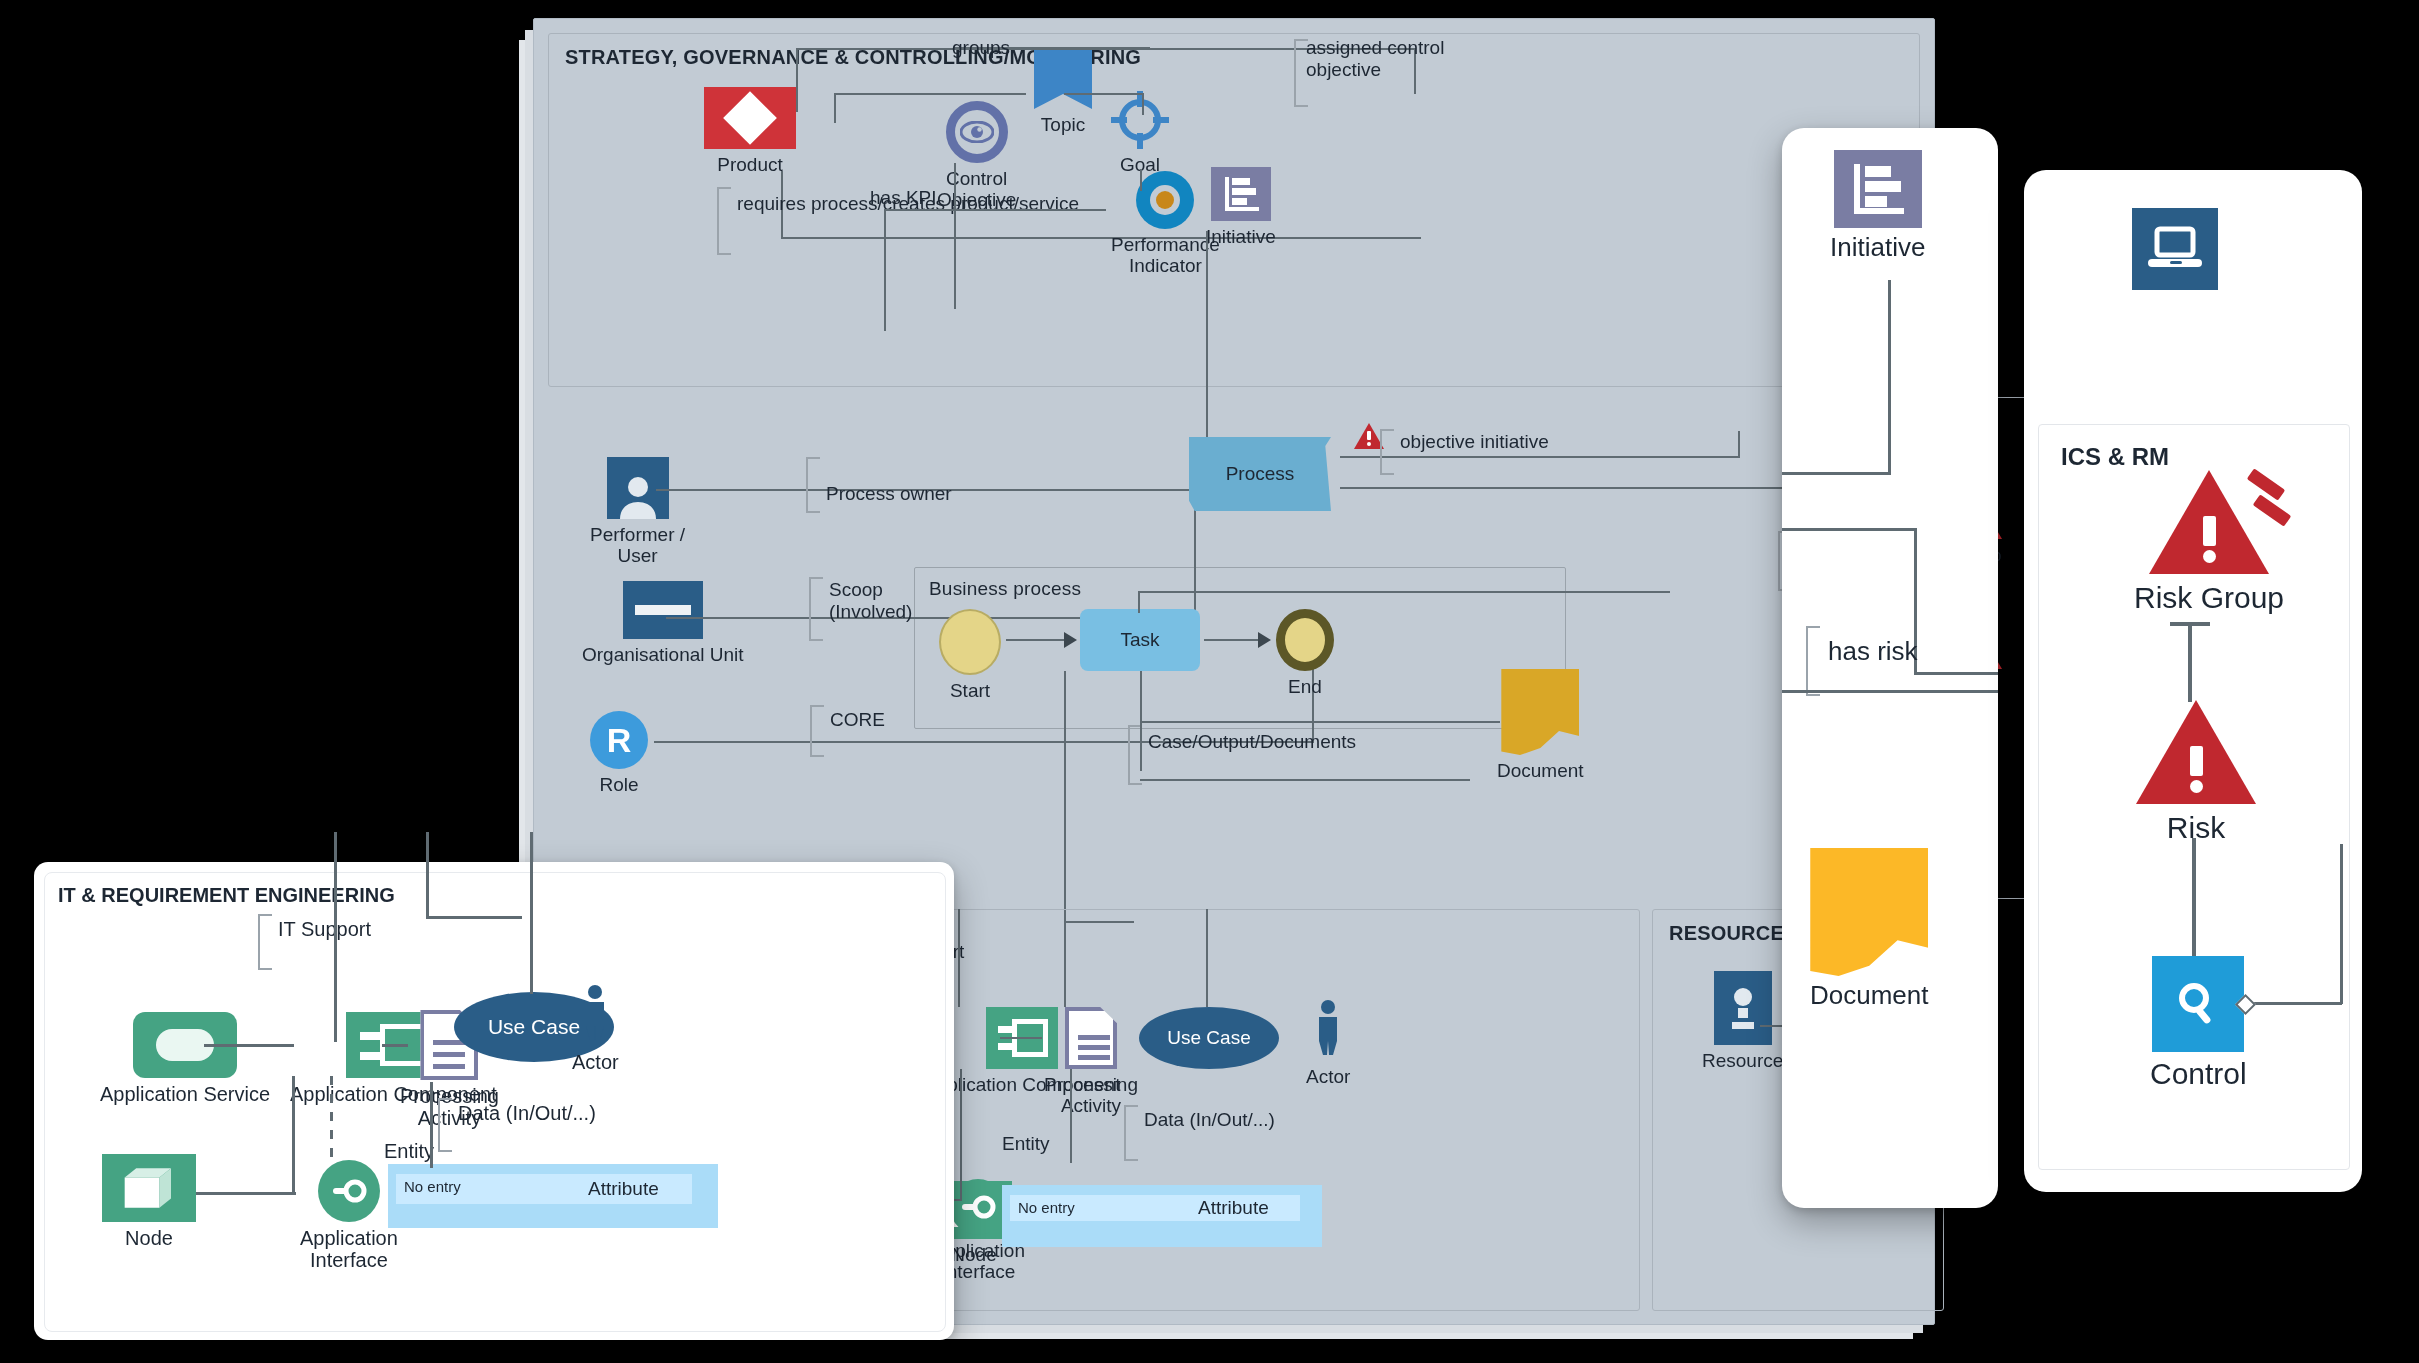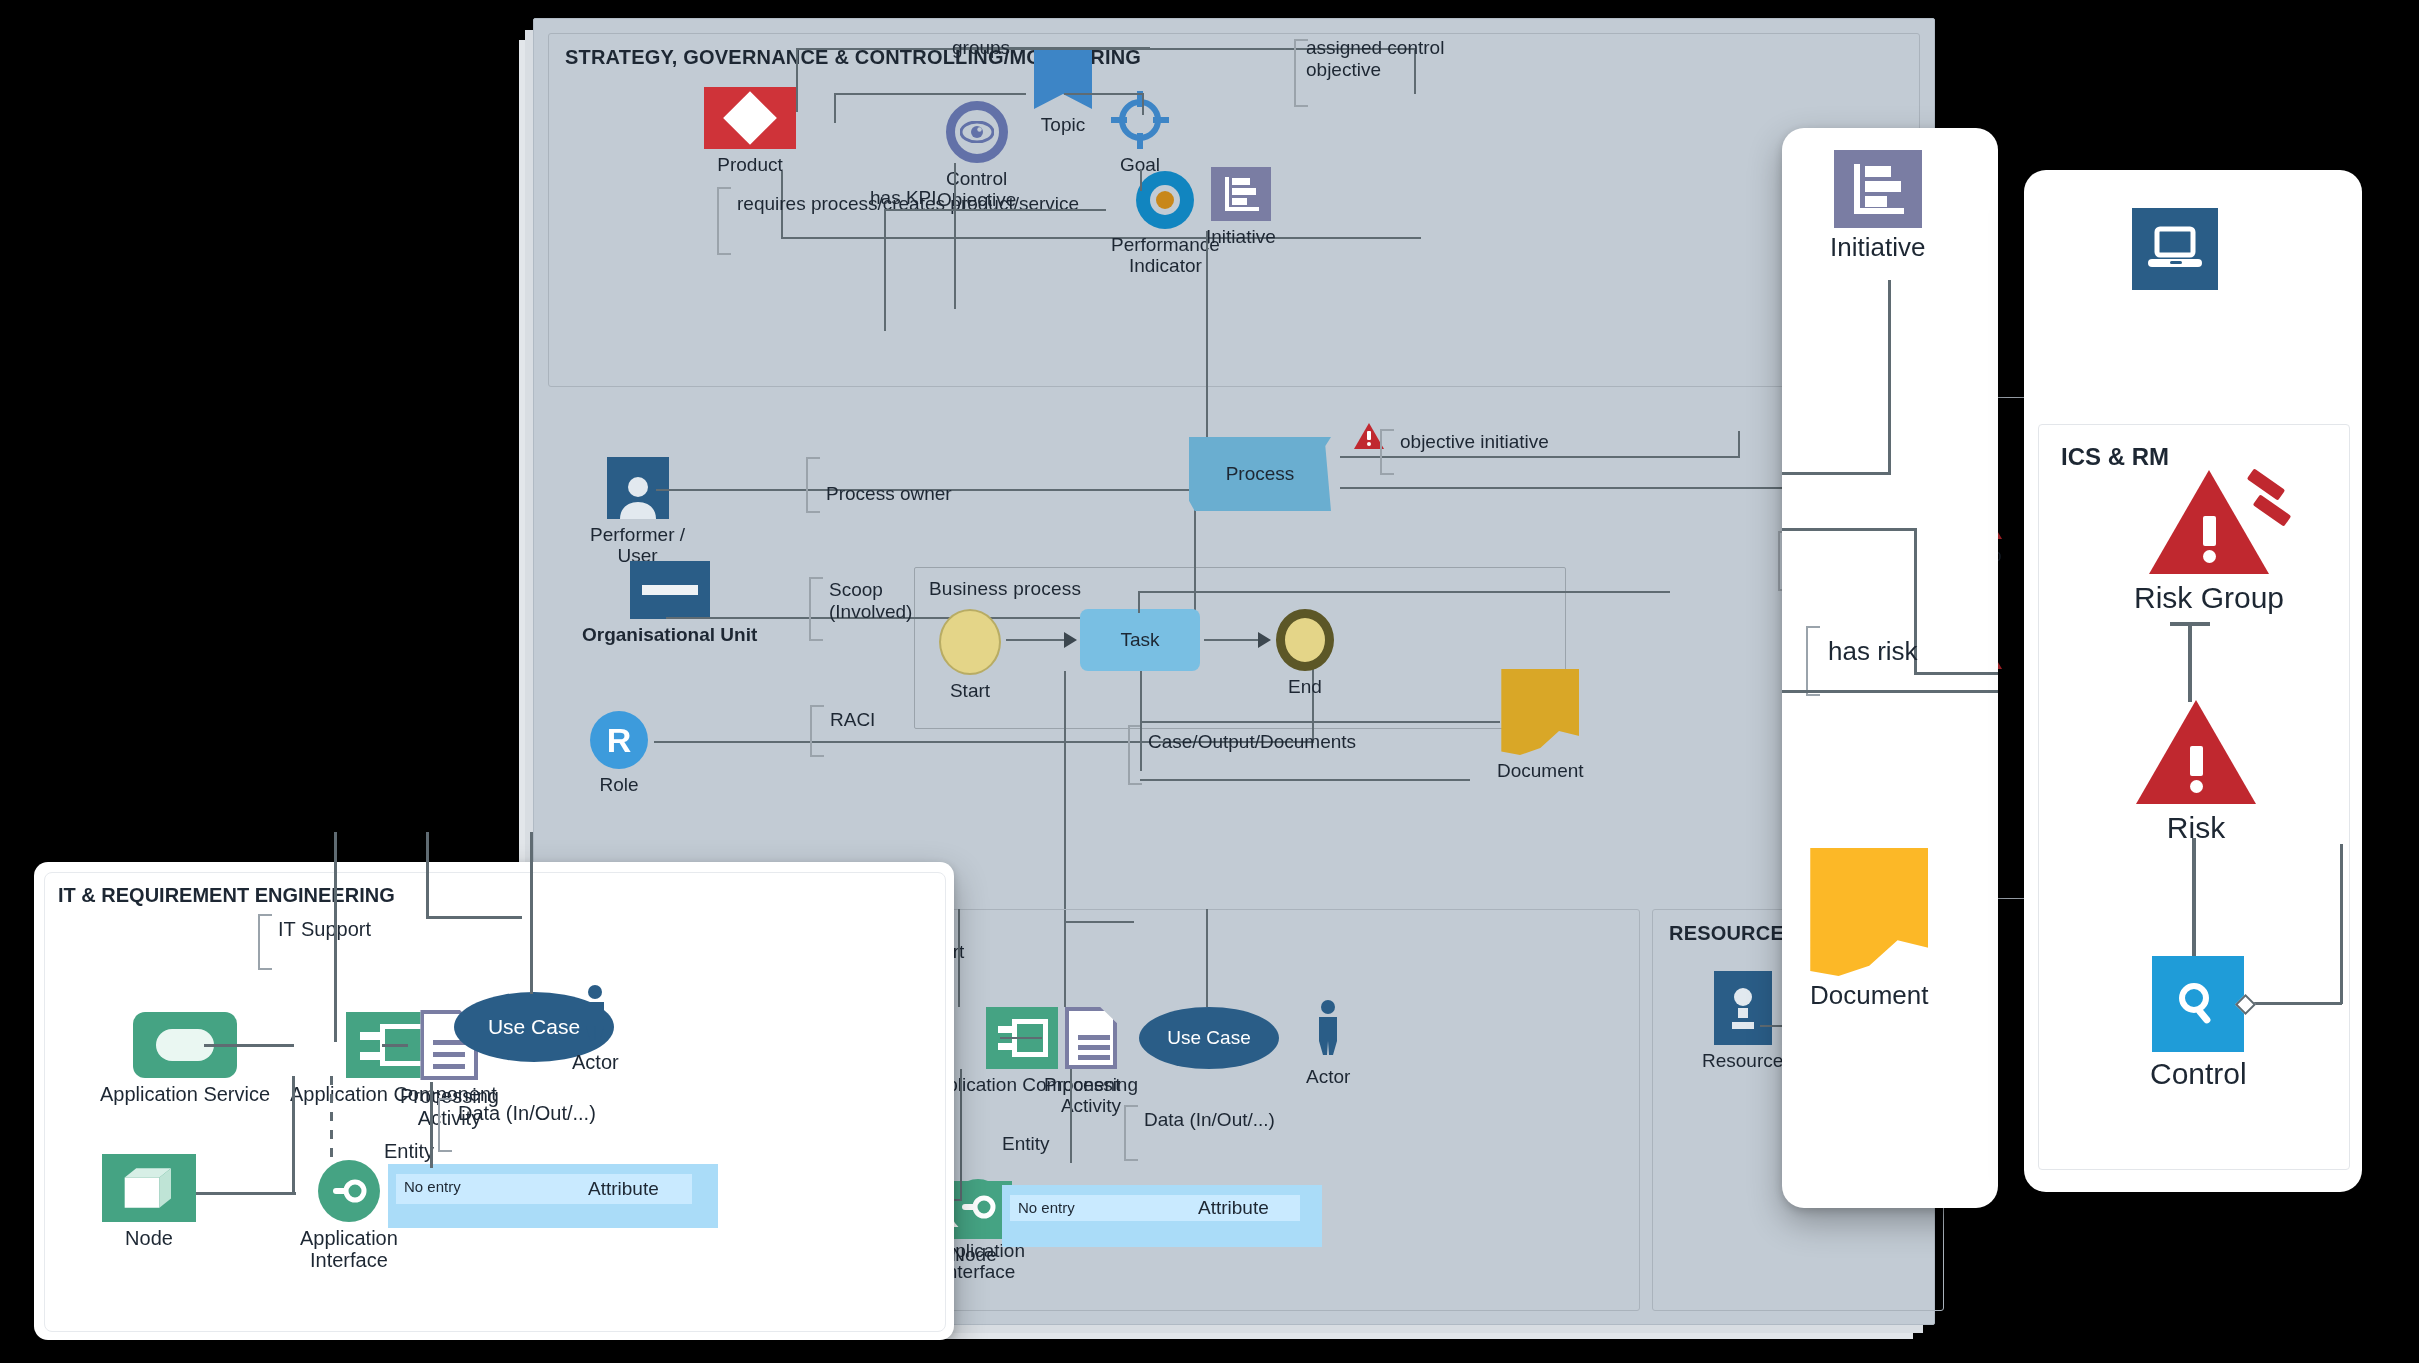--- a/index.html
+++ b/index.html
@@ -245,21 +245,21 @@
   <div class="node" style="left:56px;top:438px;">
     <div class="ic-person">
       <svg viewBox="0 0 44 46">
           <circle cx="22" cy="14" r="10" fill="#e2e9ef"></circle>
           <path d="M4 46c0-11 8-17 18-17s18 6 18 17z" fill="#e2e9ef"></path>
         </svg>
     </div>
     <div class="cap">Performer /
 User</div>
   </div>
-  <div class="node" style="left:48px;top:542px;font-weight:bold;">
+  <div class="node" style="left:48px;top:562px;">
     <div class="ic-orgunit">
         <i></i>
       </div>
     <div class="cap">Organisational Unit</div>
   </div>
   <div class="node" style="left:56px;top:692px;">
     <div class="ic-role">R</div>
     <div class="cap">Role</div>
   </div>
 
@@ -271,21 +271,21 @@
   <div class="brk" style="left:272px;top:438px;height:52px;"></div>
   <div class="lbl" style="left:292px;top:464px;">Process owner</div>
   <div class="line hl" style="left:132px;top:598px;width:528px;"></div>
   <div class="line vl" style="left:660px;top:470px;height:130px;"></div>
   <div class="brk" style="left:275px;top:558px;height:60px;"></div>
   <div class="lbl" style="left:295px;top:560px;white-space:pre-line;line-height:1.15;">Scoop
 (Involved)</div>
   <div class="line hl" style="left:120px;top:722px;width:660px;"></div>
   <div class="line vl" style="left:778px;top:620px;height:104px;"></div>
   <div class="brk" style="left:276px;top:686px;height:48px;"></div>
-  <div class="lbl" style="left:296px;top:690px;">RACI</div>
+  <div class="lbl" style="left:296px;top:690px;">CORE</div>
 
   <div class="node" style="left:655px;top:418px;">
     <div class="sh-process">Process</div>
   </div>
   <div class="ic-warn abs" style="left:820px;top:404px;">
     <span style="position:absolute;left:-2px;top:8px;width:4px;height:9px;background:#fff;border-radius:1px;"></span>
     <span style="position:absolute;left:-2px;top:19px;width:4px;height:4px;border-radius:50%;background:#fff;"></span>
   </div>
   <div class="line hl" style="left:806px;top:437px;width:400px;"></div>
   <div class="brk" style="left:846px;top:410px;height:42px;"></div>

